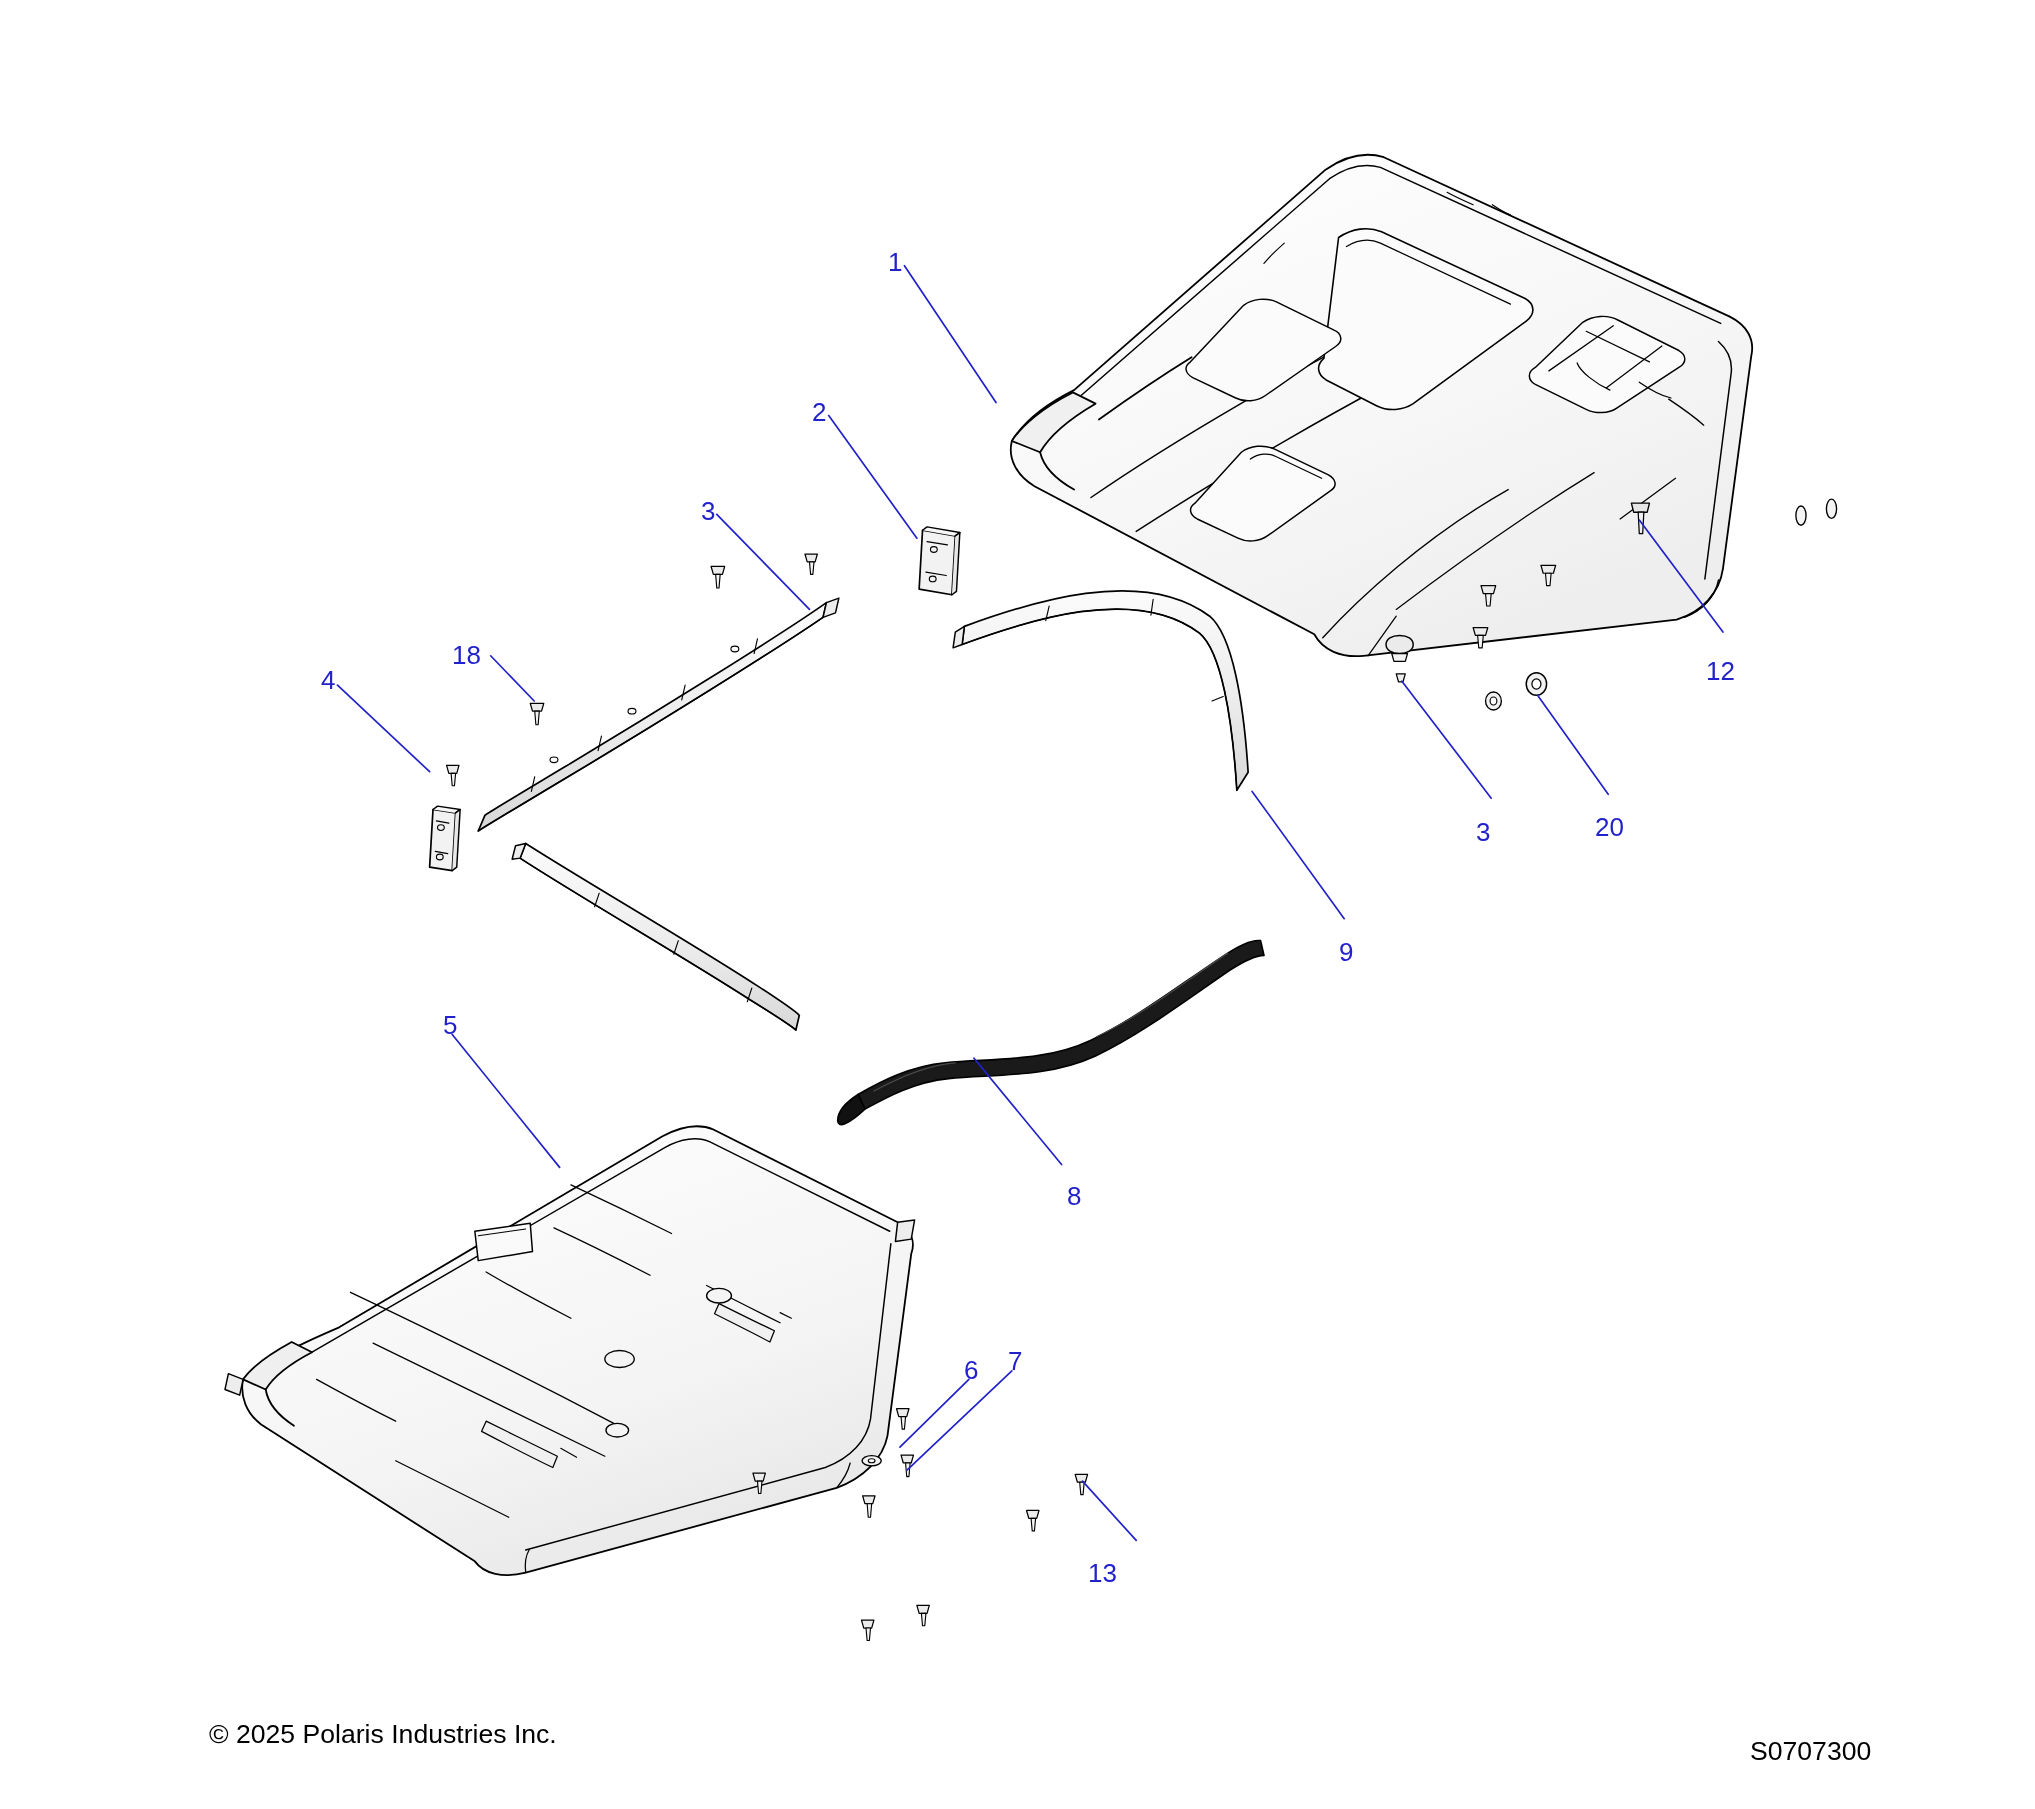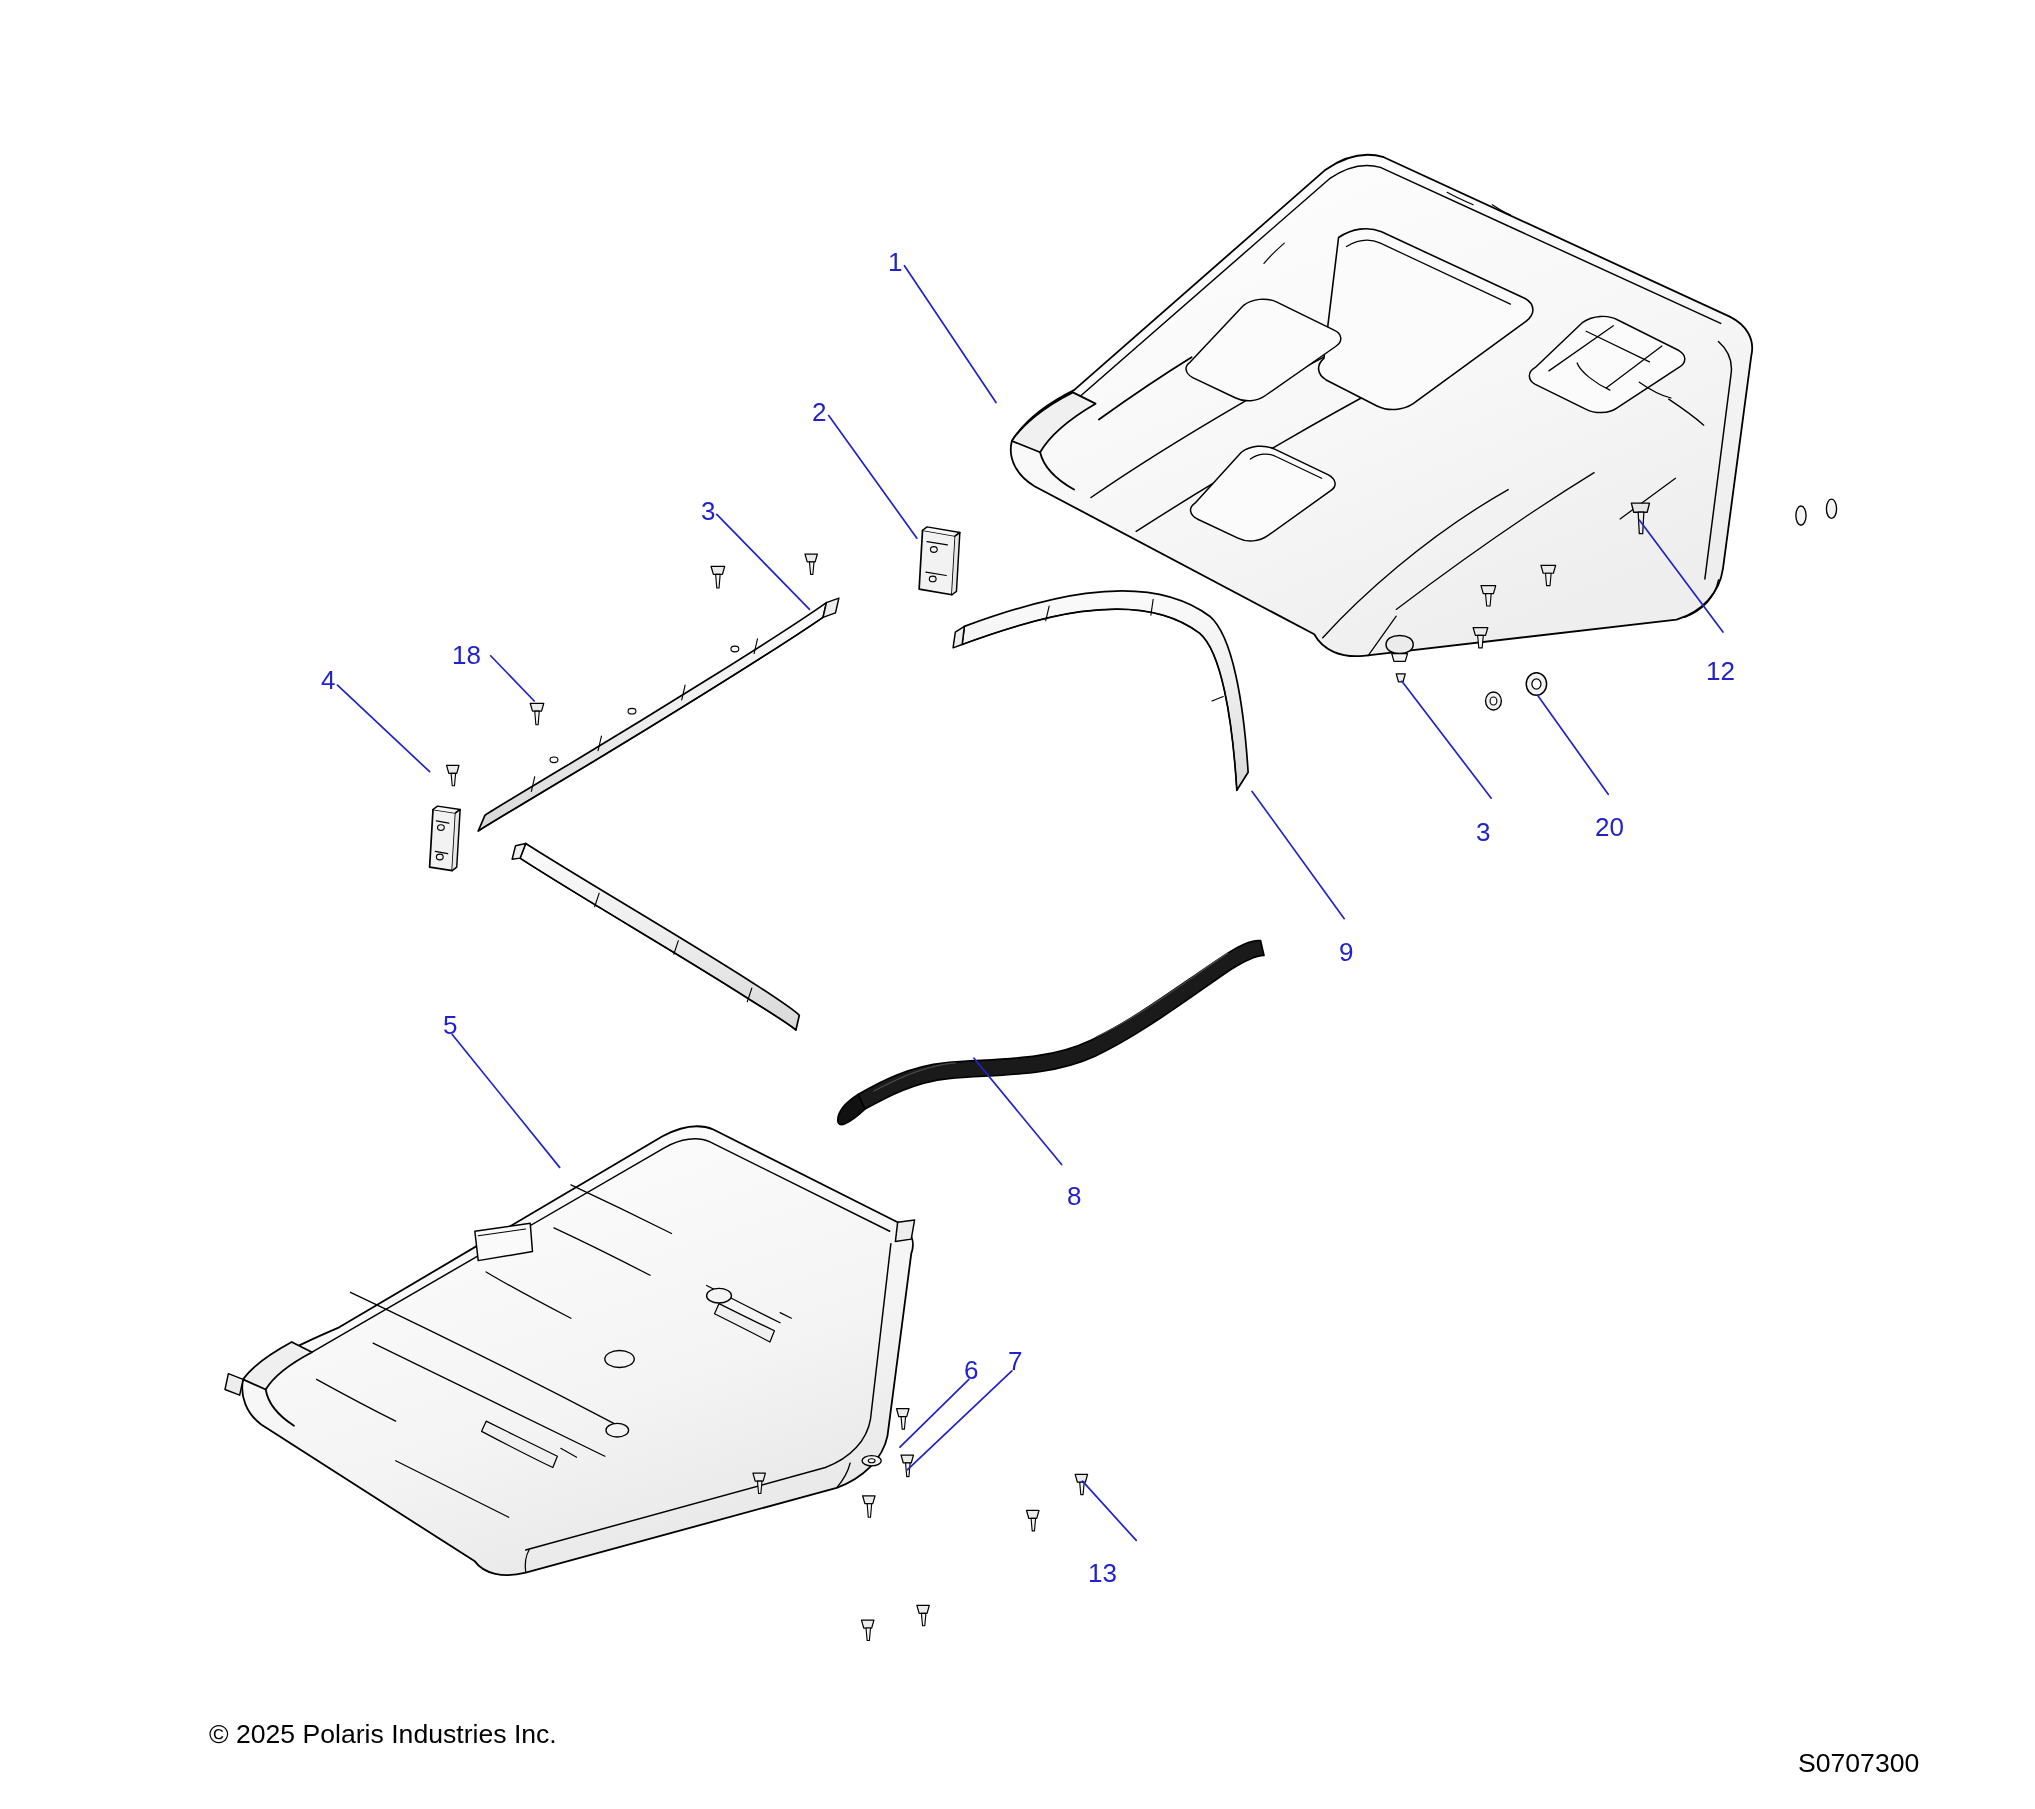--- a/index.html
+++ b/index.html
@@ -39,23 +39,22 @@
     color: #000000;
     font-size: 26.6px;
     font-family: "Liberation Sans", sans-serif;
     white-space: nowrap;
   }
   #copyright {
     left: 209px;
     top: 1719px;
   }
   #drawing-number {
-    left: 1798px;
+    left: 1750px;
     top: 1736px;
-    margin-top: 12px;
   }
 </style>
 </head>
 <body>
 
 <div id="diagram-root">
 
   <svg class="svg-layer" viewBox="0 0 3600 3200" xmlns="http://www.w3.org/2000/svg">
     <defs>
       <linearGradient id="roofShade" x1="0" y1="0" x2="0.6" y2="1">

